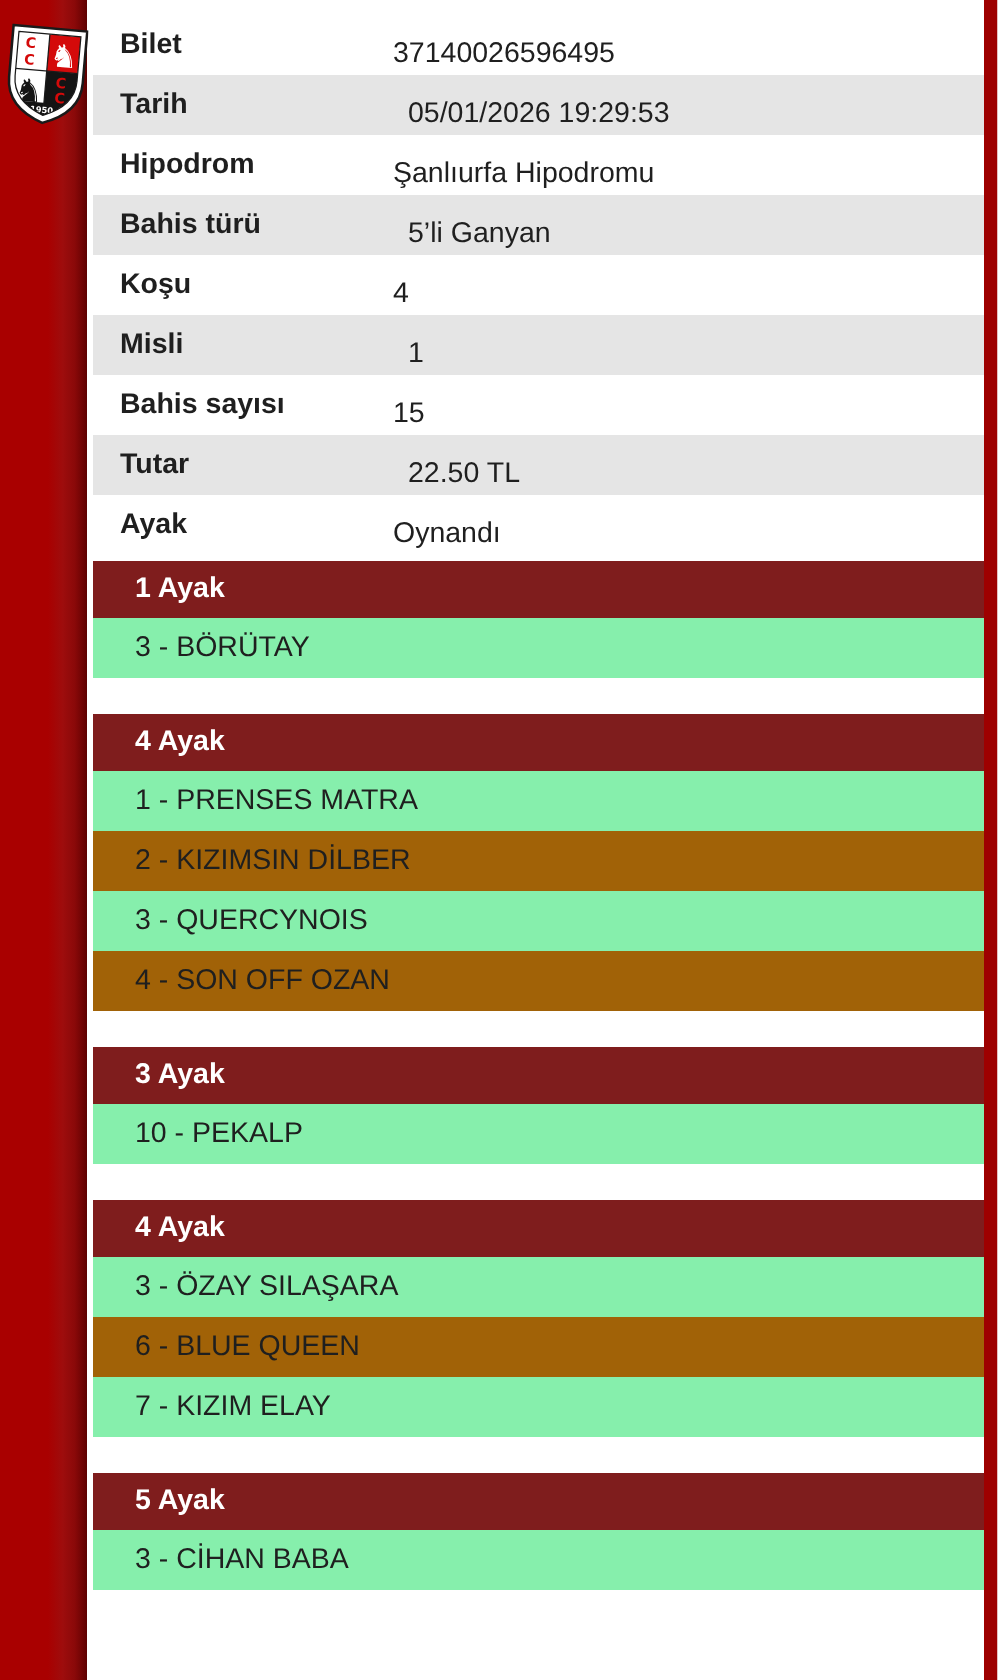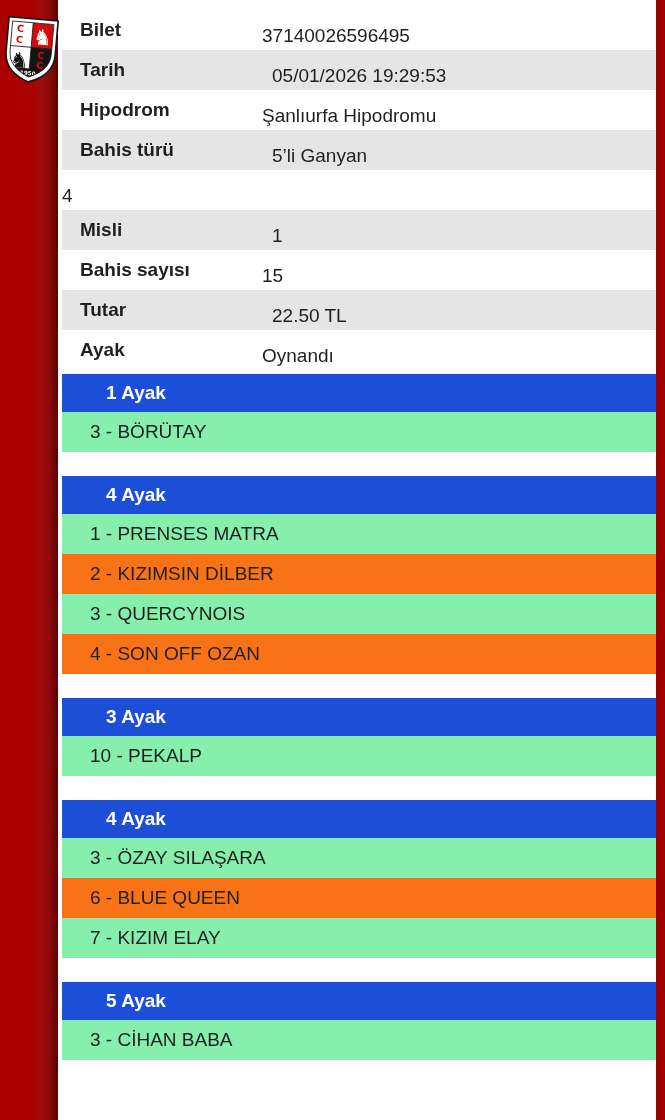--- a/index.html
+++ b/index.html
@@ -55,38 +55,38 @@
     font-weight: bold;
     white-space: nowrap;
   }
   .kv-value { white-space: nowrap; margin-top: 12px; }
 
   .pre-legs-gap { height: 4px; }
 
   .leg { margin-bottom: 24px; }
   .leg-header {
     height: 38px;
-    background: #1d4ed8;
+    background: #7f1d1d;
     color: #ffffff;
     font-weight: bold;
     font-size: 19px;
     display: flex;
     align-items: center;
-    padding-left: 44px;
+    padding-left: 28px;
     text-align: right;
   }
   .horse-row {
     height: 40px;
     display: flex;
     align-items: center;
     padding-left: 28px;
     font-size: 19px;
     background: #86efac;
   }
-  .horse-row.alt { background: #f97316; text-align: center; }
+  .horse-row.alt { background: #a16207; text-align: center; }
 </style>
 </head>
 <body>
 
 <div class="left-band"></div>
 <div class="right-strip"></div>
 
 <div class="logo-wrap">
   <svg viewBox="0 0 100 124" width="56" height="72">
     <g transform="rotate(5 50 62)">
@@ -140,20 +140,21 @@
     <div class="kv-label">Hipodrom</div>
     <div class="kv-value">Şanlıurfa Hipodromu</div>
   </div>
 
   <div class="kv-row shaded">
     <div class="kv-label">Bahis türü</div>
     <div class="kv-value">5’li Ganyan</div>
   </div>
 
   <div class="kv-row">
+    <div class="kv-label">Koşu</div>
     <div class="kv-value">4</div>
   </div>
 
   <div class="kv-row shaded">
     <div class="kv-label">Misli</div>
     <div class="kv-value">1</div>
   </div>
 
   <div class="kv-row">
     <div class="kv-label">Bahis sayısı</div>

